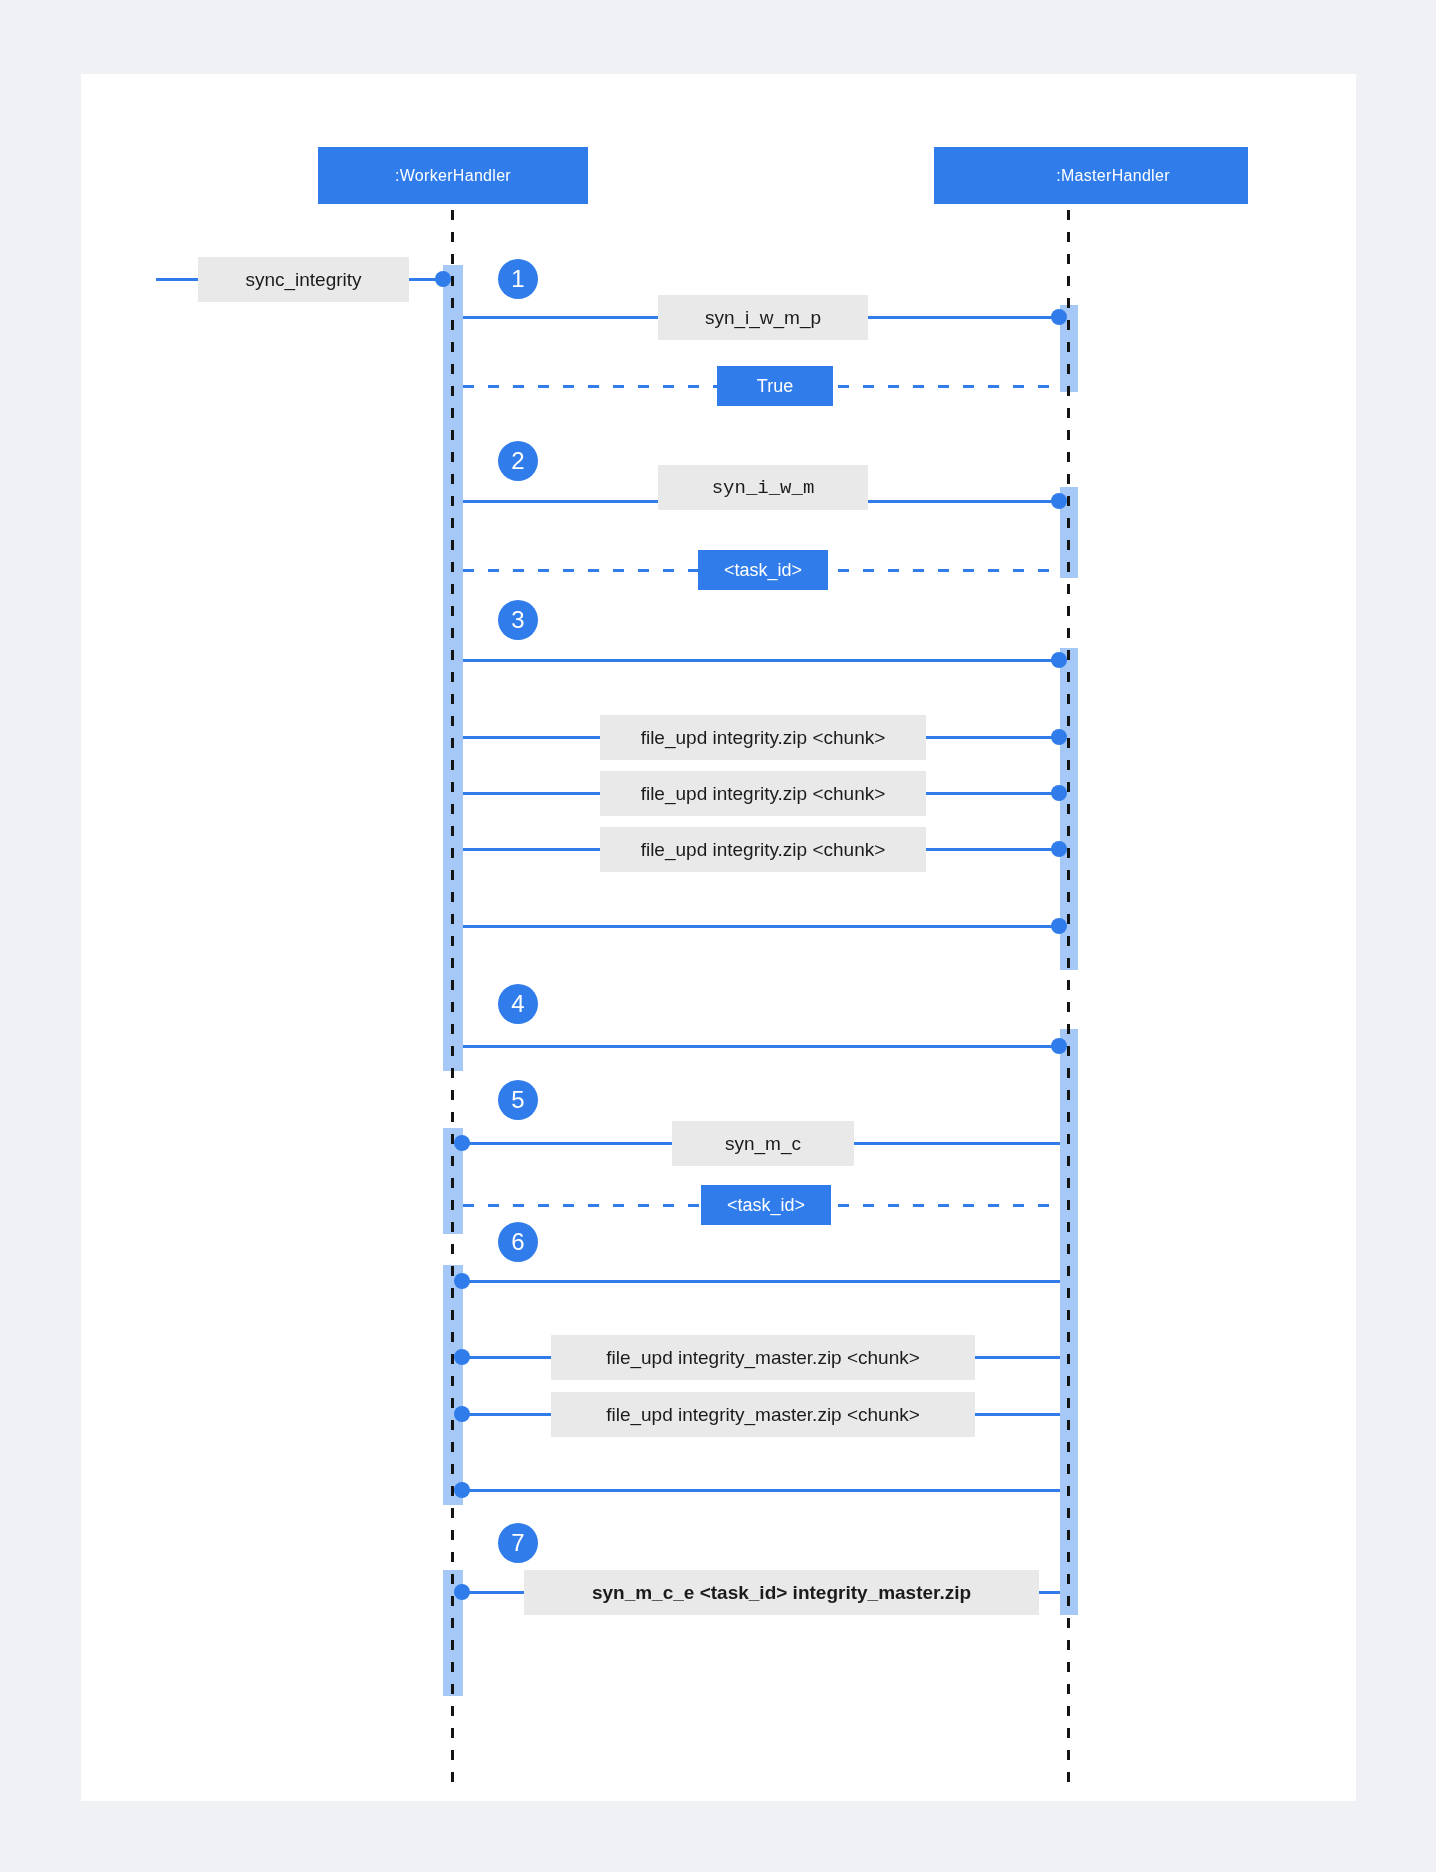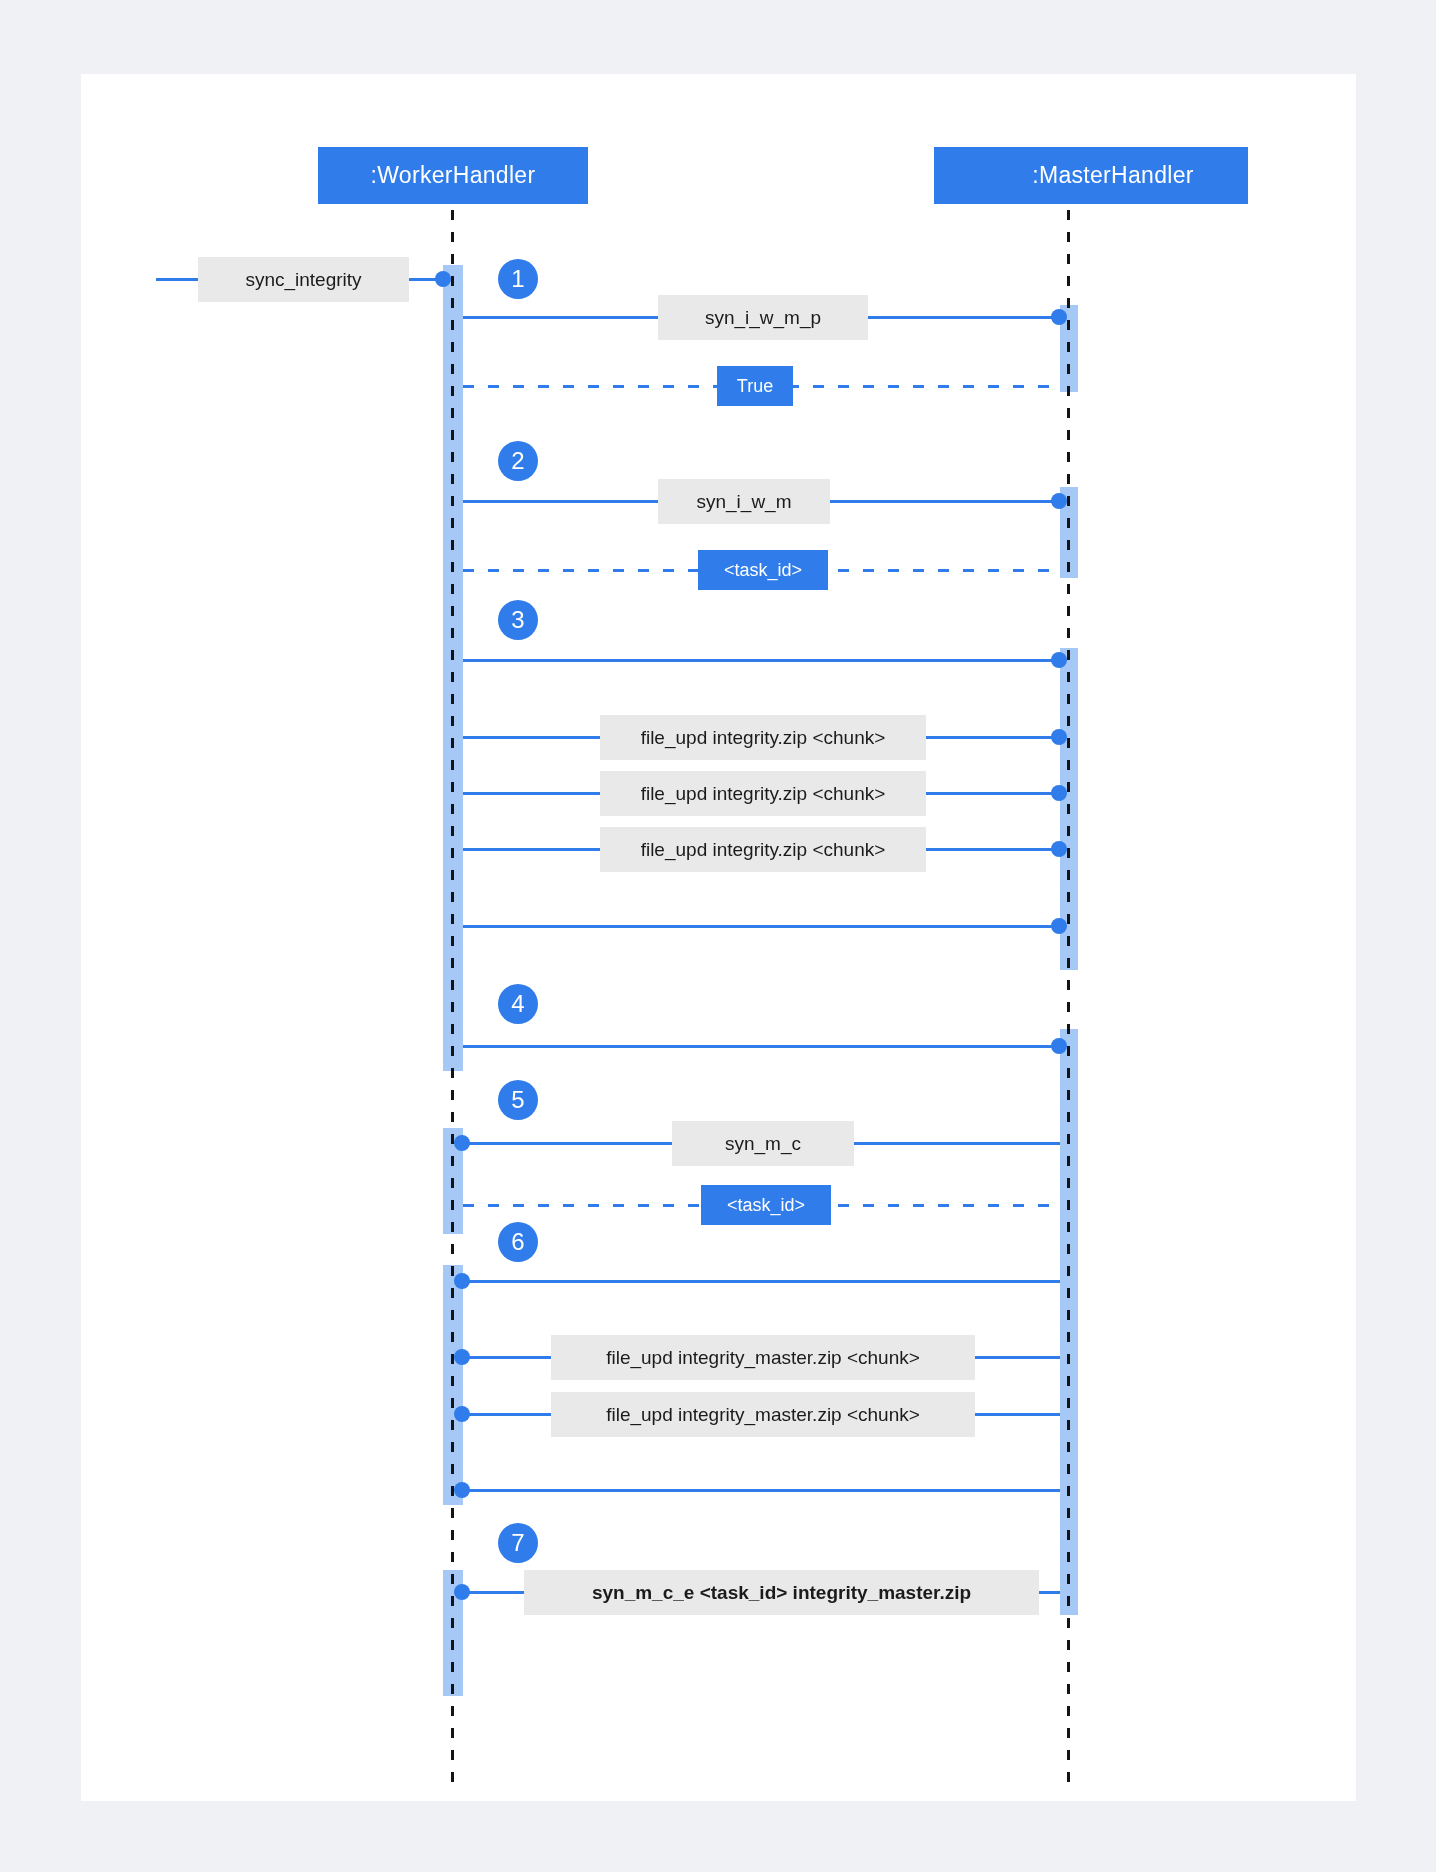--- a/index.html
+++ b/index.html
@@ -1,20 +1,20 @@
 <!DOCTYPE html>
 <html><head>
 <meta charset="utf-8">
 <style>
   html,body{margin:0;padding:0;}
   body{background:#eff1f5;font-family:"Liberation Sans",sans-serif;}
   .page{position:relative;width:1436px;height:1872px;background:#eff1f5;overflow:hidden;}
   .canvas{position:absolute;left:81px;top:74px;width:1275px;height:1727px;background:#ffffff;}
   .pbox{position:absolute;width:270px;height:57px;background:#2f7cea;color:#ffffff;
-        display:flex;align-items:center;justify-content:center;font-size:23px;letter-spacing:.3px;z-index:6;}
+        display:flex;align-items:center;justify-content:center;font-size:16px;letter-spacing:.3px;z-index:6;}
   .lifeline{position:absolute;width:3px;z-index:3;
         background:repeating-linear-gradient(180deg,#141414 0 10px,transparent 10px 22px);}
   .act{position:absolute;background:#a6c8f7;z-index:2;}
   .mline{position:absolute;height:3px;background:#2f7cea;z-index:4;}
   .dline{position:absolute;height:3px;z-index:4;
         background:repeating-linear-gradient(90deg,#2f7cea 0 11px,transparent 11px 25px);}
   .dot{position:absolute;width:16px;height:16px;border-radius:50%;background:#2f7cea;z-index:5;}
   .mlabel{position:absolute;height:45px;background:#e9e9e9;color:#1b1b1b;font-size:19px;
         display:flex;align-items:center;justify-content:center;white-space:nowrap;z-index:5;}
   .rlabel{position:absolute;height:40px;background:#2f7cea;color:#ffffff;font-size:18px;
@@ -54,25 +54,25 @@
 
     <div class="mline" style="left:75px;top:204px;width:287px;"></div>
     <div class="dot" style="left:354px;top:197px;"></div>
     <div class="mlabel" style="left:117px;top:183px;width:211px;">sync_integrity</div>
 
     <div class="mline" style="left:382px;top:242px;width:597px;"></div>
     <div class="dot" style="left:970px;top:235px;"></div>
     <div class="mlabel" style="left:577px;top:221px;width:210px;">syn_i_w_m_p</div>
 
     <div class="dline" style="left:382px;top:311px;width:597px;"></div>
-    <div class="rlabel" style="left:636px;top:292px;width:76px;">True</div>
+    <div class="rlabel" style="left:636px;top:292px;width:116px;">True</div>
 
     <div class="mline" style="left:382px;top:426px;width:597px;"></div>
     <div class="dot" style="left:970px;top:419px;"></div>
-    <div class="mlabel" style="left:577px;top:405px;width:172px;">syn_i_w_m</div>
+    <div class="mlabel" style="left:577px;top:391px;width:210px;font-family:Liberation Mono, monospace;">syn_i_w_m</div>
 
     <div class="dline" style="left:382px;top:495px;width:597px;"></div>
     <div class="rlabel" style="left:617px;top:476px;width:130px;">&lt;task_id&gt;</div>
 
     <div class="mline" style="left:382px;top:585px;width:597px;"></div>
     <div class="dot" style="left:970px;top:578px;"></div>
 
     <div class="mline" style="left:382px;top:662px;width:597px;"></div>
     <div class="dot" style="left:970px;top:655px;"></div>
     <div class="mlabel" style="left:519px;top:641px;width:326px;">file_upd integrity.zip &lt;chunk&gt;</div>

